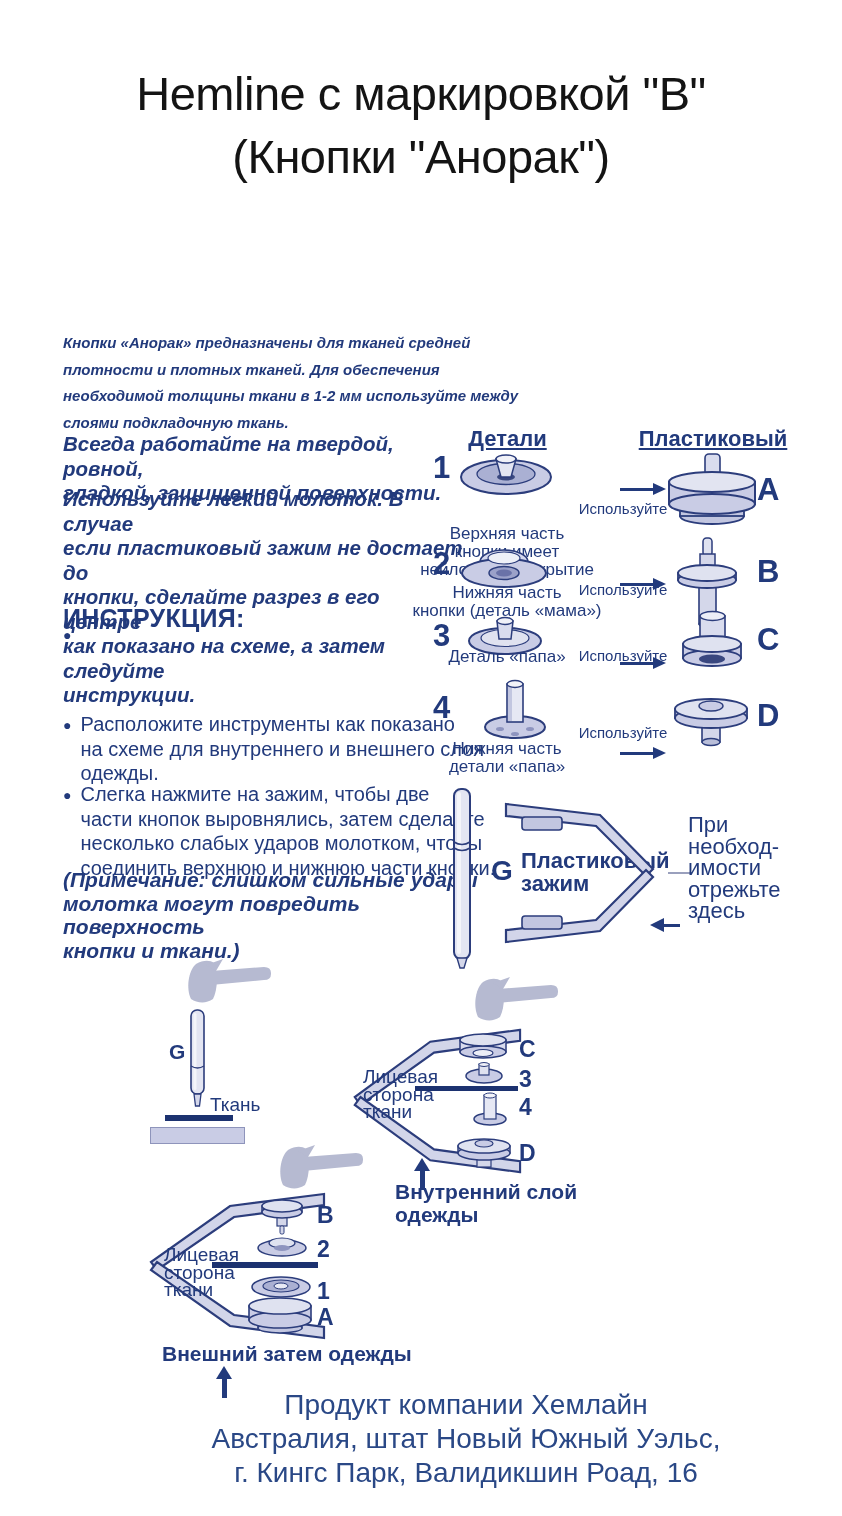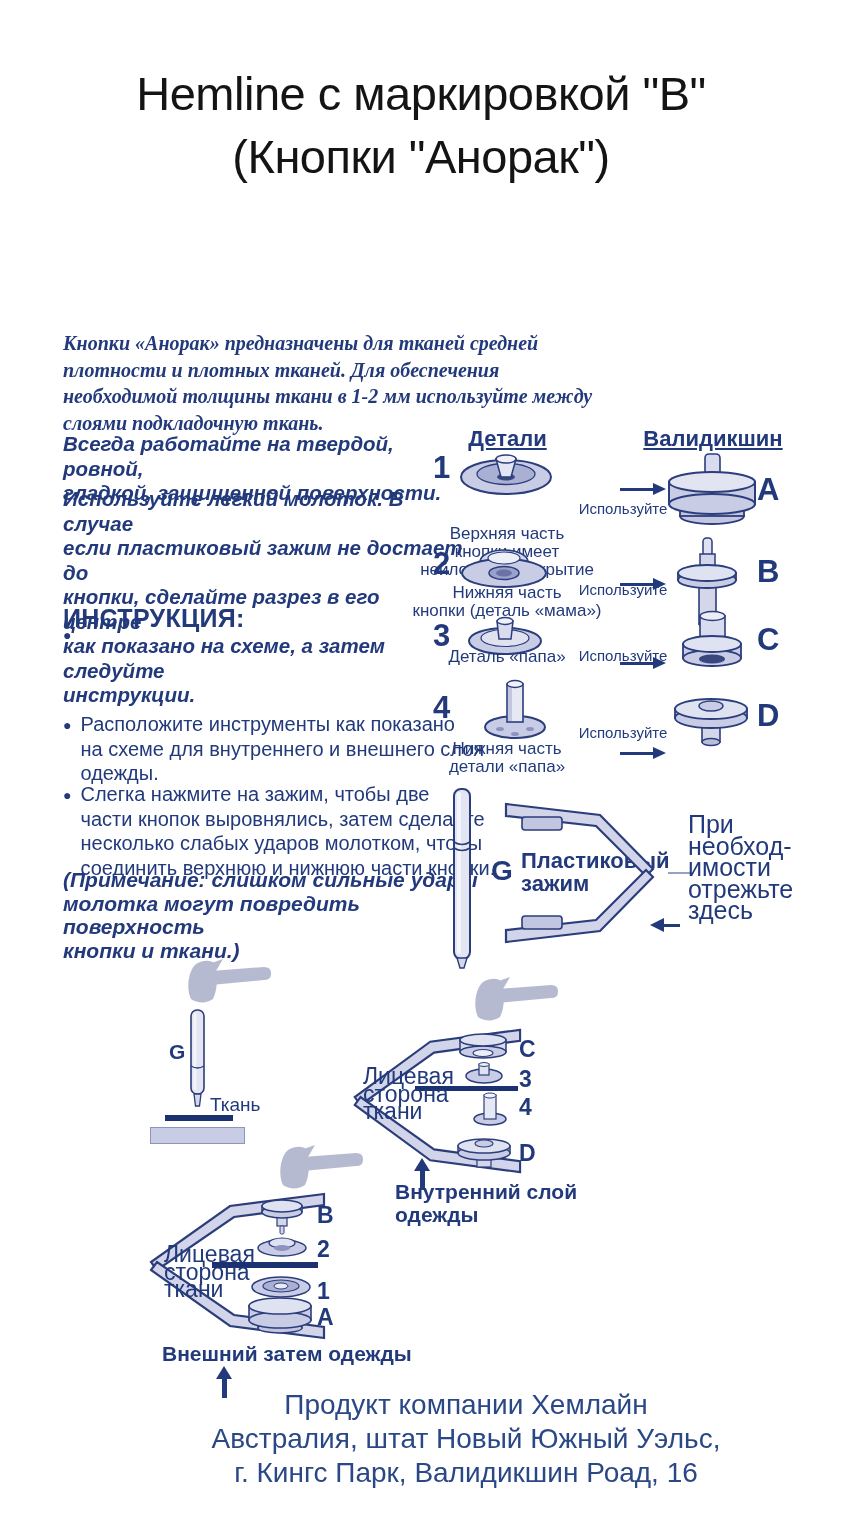--- a/index.html
+++ b/index.html
@@ -2,21 +2,21 @@
 <html><head>
 <meta charset="utf-8">
 <style>
   html,body{margin:0;padding:0;background:#ffffff;}
   .page{position:relative;width:842px;height:1516px;background:#ffffff;overflow:hidden;
         font-family:"Liberation Sans", sans-serif;}
   .abs{position:absolute;}
   .pre{white-space:pre-line;}
   .ink{color:#223a7c;}
   .title{color:#141414;font-size:47px;line-height:63px;text-align:center;font-weight:400;letter-spacing:-0.5px;}
-  .intro{font-size:20px;line-height:26.5px;font-weight:bold;font-style:italic;font-family:Liberation Serif, serif;}
+  .intro{font-size:15px;line-height:26.5px;font-weight:bold;font-style:italic;}
   .para{font-size:20.5px;line-height:24.5px;font-weight:bold;font-style:italic;}
   .heading{font-size:25px;font-weight:bold;letter-spacing:0.3px;}
   .bullet-row{display:flex;align-items:flex-start;}
   .bullet-mark{font-size:14px;line-height:24.5px;margin-right:9px;margin-top:1px;}
   .bullet-text{font-size:20px;line-height:24.5px;}
   .note{font-size:21px;line-height:23.5px;font-weight:bold;font-style:italic;}
   .col-header{font-size:22px;font-weight:bold;text-decoration:underline;text-align:center;}
   .big-num{font-size:31px;font-weight:bold;}
   .big-letter{font-size:31px;font-weight:bold;}
   .caption{font-size:17px;line-height:18px;text-align:center;}
@@ -28,25 +28,25 @@
   .l-arrow{width:30px;height:14px;position:relative;}
   .l-arrow .bar{position:absolute;right:0;top:5.5px;width:16px;height:3px;background:#223a7c;}
   .l-arrow .head{position:absolute;left:0;top:0;width:0;height:0;
      border-right:14px solid #223a7c;border-top:7px solid transparent;border-bottom:7px solid transparent;}
   .tail{position:absolute;height:1.5px;background:#9aa0bd;}
   .up-arrow{position:relative;width:16px;height:32px;}
   .up-arrow .head{position:absolute;top:0;left:0;width:0;height:0;
      border-bottom:13px solid #223a7c;border-left:8px solid transparent;border-right:8px solid transparent;}
   .up-arrow .shaft{position:absolute;top:11px;left:5.5px;width:5px;height:21px;background:#223a7c;}
   .clamp-label{font-size:22px;line-height:23px;font-weight:bold;}
-  .cut-note{font-size:25px;line-height:21.5px;}
+  .cut-note{font-size:22px;line-height:21.5px;}
   .g-label{font-size:28px;font-weight:bold;}
   .g-small{font-size:21px;font-weight:bold;}
   .plain-small{font-size:19px;}
-  .face-label{font-size:23px;line-height:17.5px;}
+  .face-label{font-size:19px;line-height:17.5px;}
   .stack-letter{font-size:23px;font-weight:bold;}
   .diagram-caption{font-size:21px;line-height:23px;font-weight:bold;}
   .fabric-bar{background:#1c3270;}
   .footer{font-size:28px;line-height:34px;text-align:center;color:#2a4886;}
 </style>
 </head>
 <body>
 
 <div class="page">
 
@@ -106,21 +106,21 @@
     <span class="bullet-text ink pre">Слегка нажмите на зажим, чтобы две
 части кнопок выровнялись, затем сделайте
 несколько слабых ударов молотком, чтобы
 соединить верхнюю и нижнюю части кнопки.</span>
   </div>
   <div class="abs note ink pre" style="left:63px;top:868px;width:420px;">(Примечание: слишком сильные удары
 молотка могут повредить поверхность
 кнопки и ткани.)</div>
 
   <div class="abs col-header ink" style="left:455px;top:426px;width:105px;">Детали</div>
-  <div class="abs col-header ink" style="left:638px;top:426px;width:150px;">Валидикшин</div>
+  <div class="abs col-header ink" style="left:638px;top:426px;width:150px;">Пластиковый</div>
 
   <div class="abs big-num ink" style="left:433px;top:450px;">1</div>
   <svg class="abs" style="left:458px;top:447px;" width="97" height="55" viewBox="0 0 97 55">
     <ellipse cx="48" cy="30" rx="45" ry="17" fill="#c9cce5" stroke="#2c3d7c" stroke-width="2"></ellipse>
     <ellipse cx="48" cy="27" rx="29" ry="10.5" fill="#aab0d3" stroke="#2c3d7c" stroke-width="1.3"></ellipse>
     <ellipse cx="48" cy="30" rx="9" ry="3.5" fill="#39477f"></ellipse>
     <path d="M38,12 L58,12 L53,30 L43,30 Z" fill="#e3e5f2" stroke="#2c3d7c" stroke-width="1.5"></path>
     <ellipse cx="48" cy="12" rx="10" ry="4" fill="#f0f1f8" stroke="#2c3d7c" stroke-width="1.5"></ellipse>
   </svg>
   <div class="abs caption ink pre" style="left:418px;top:525px;width:178px;">Верхняя часть

